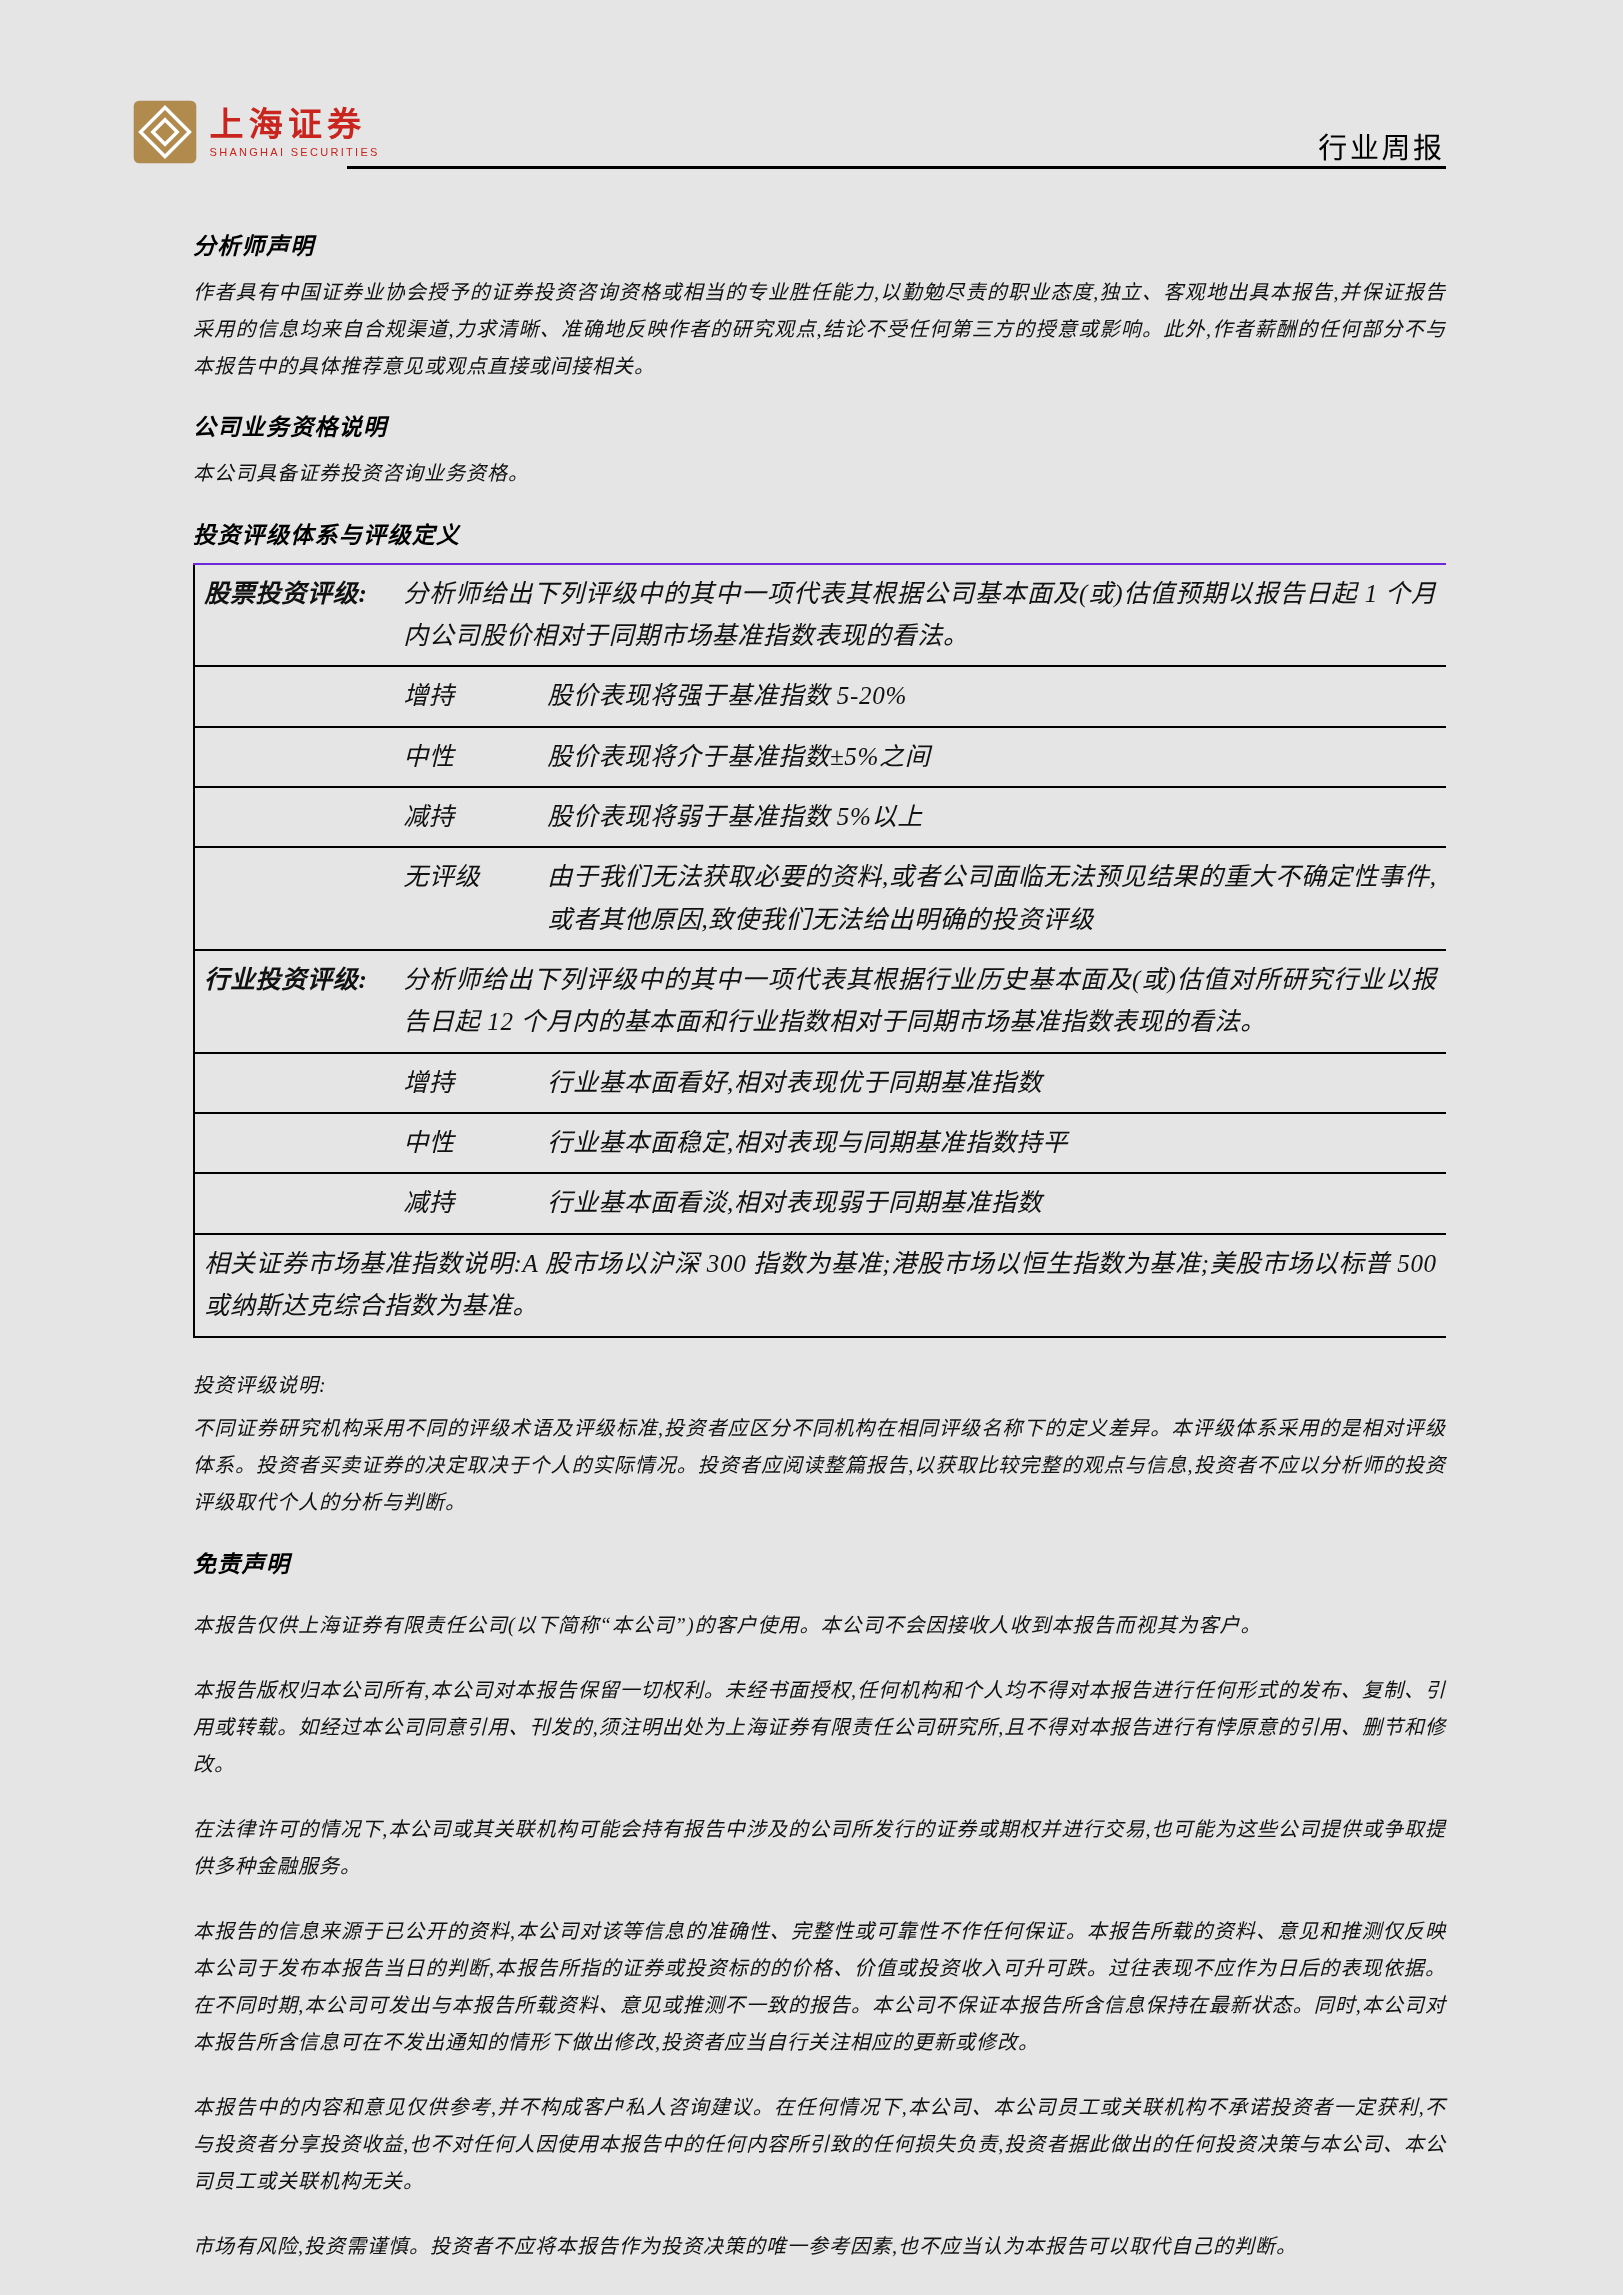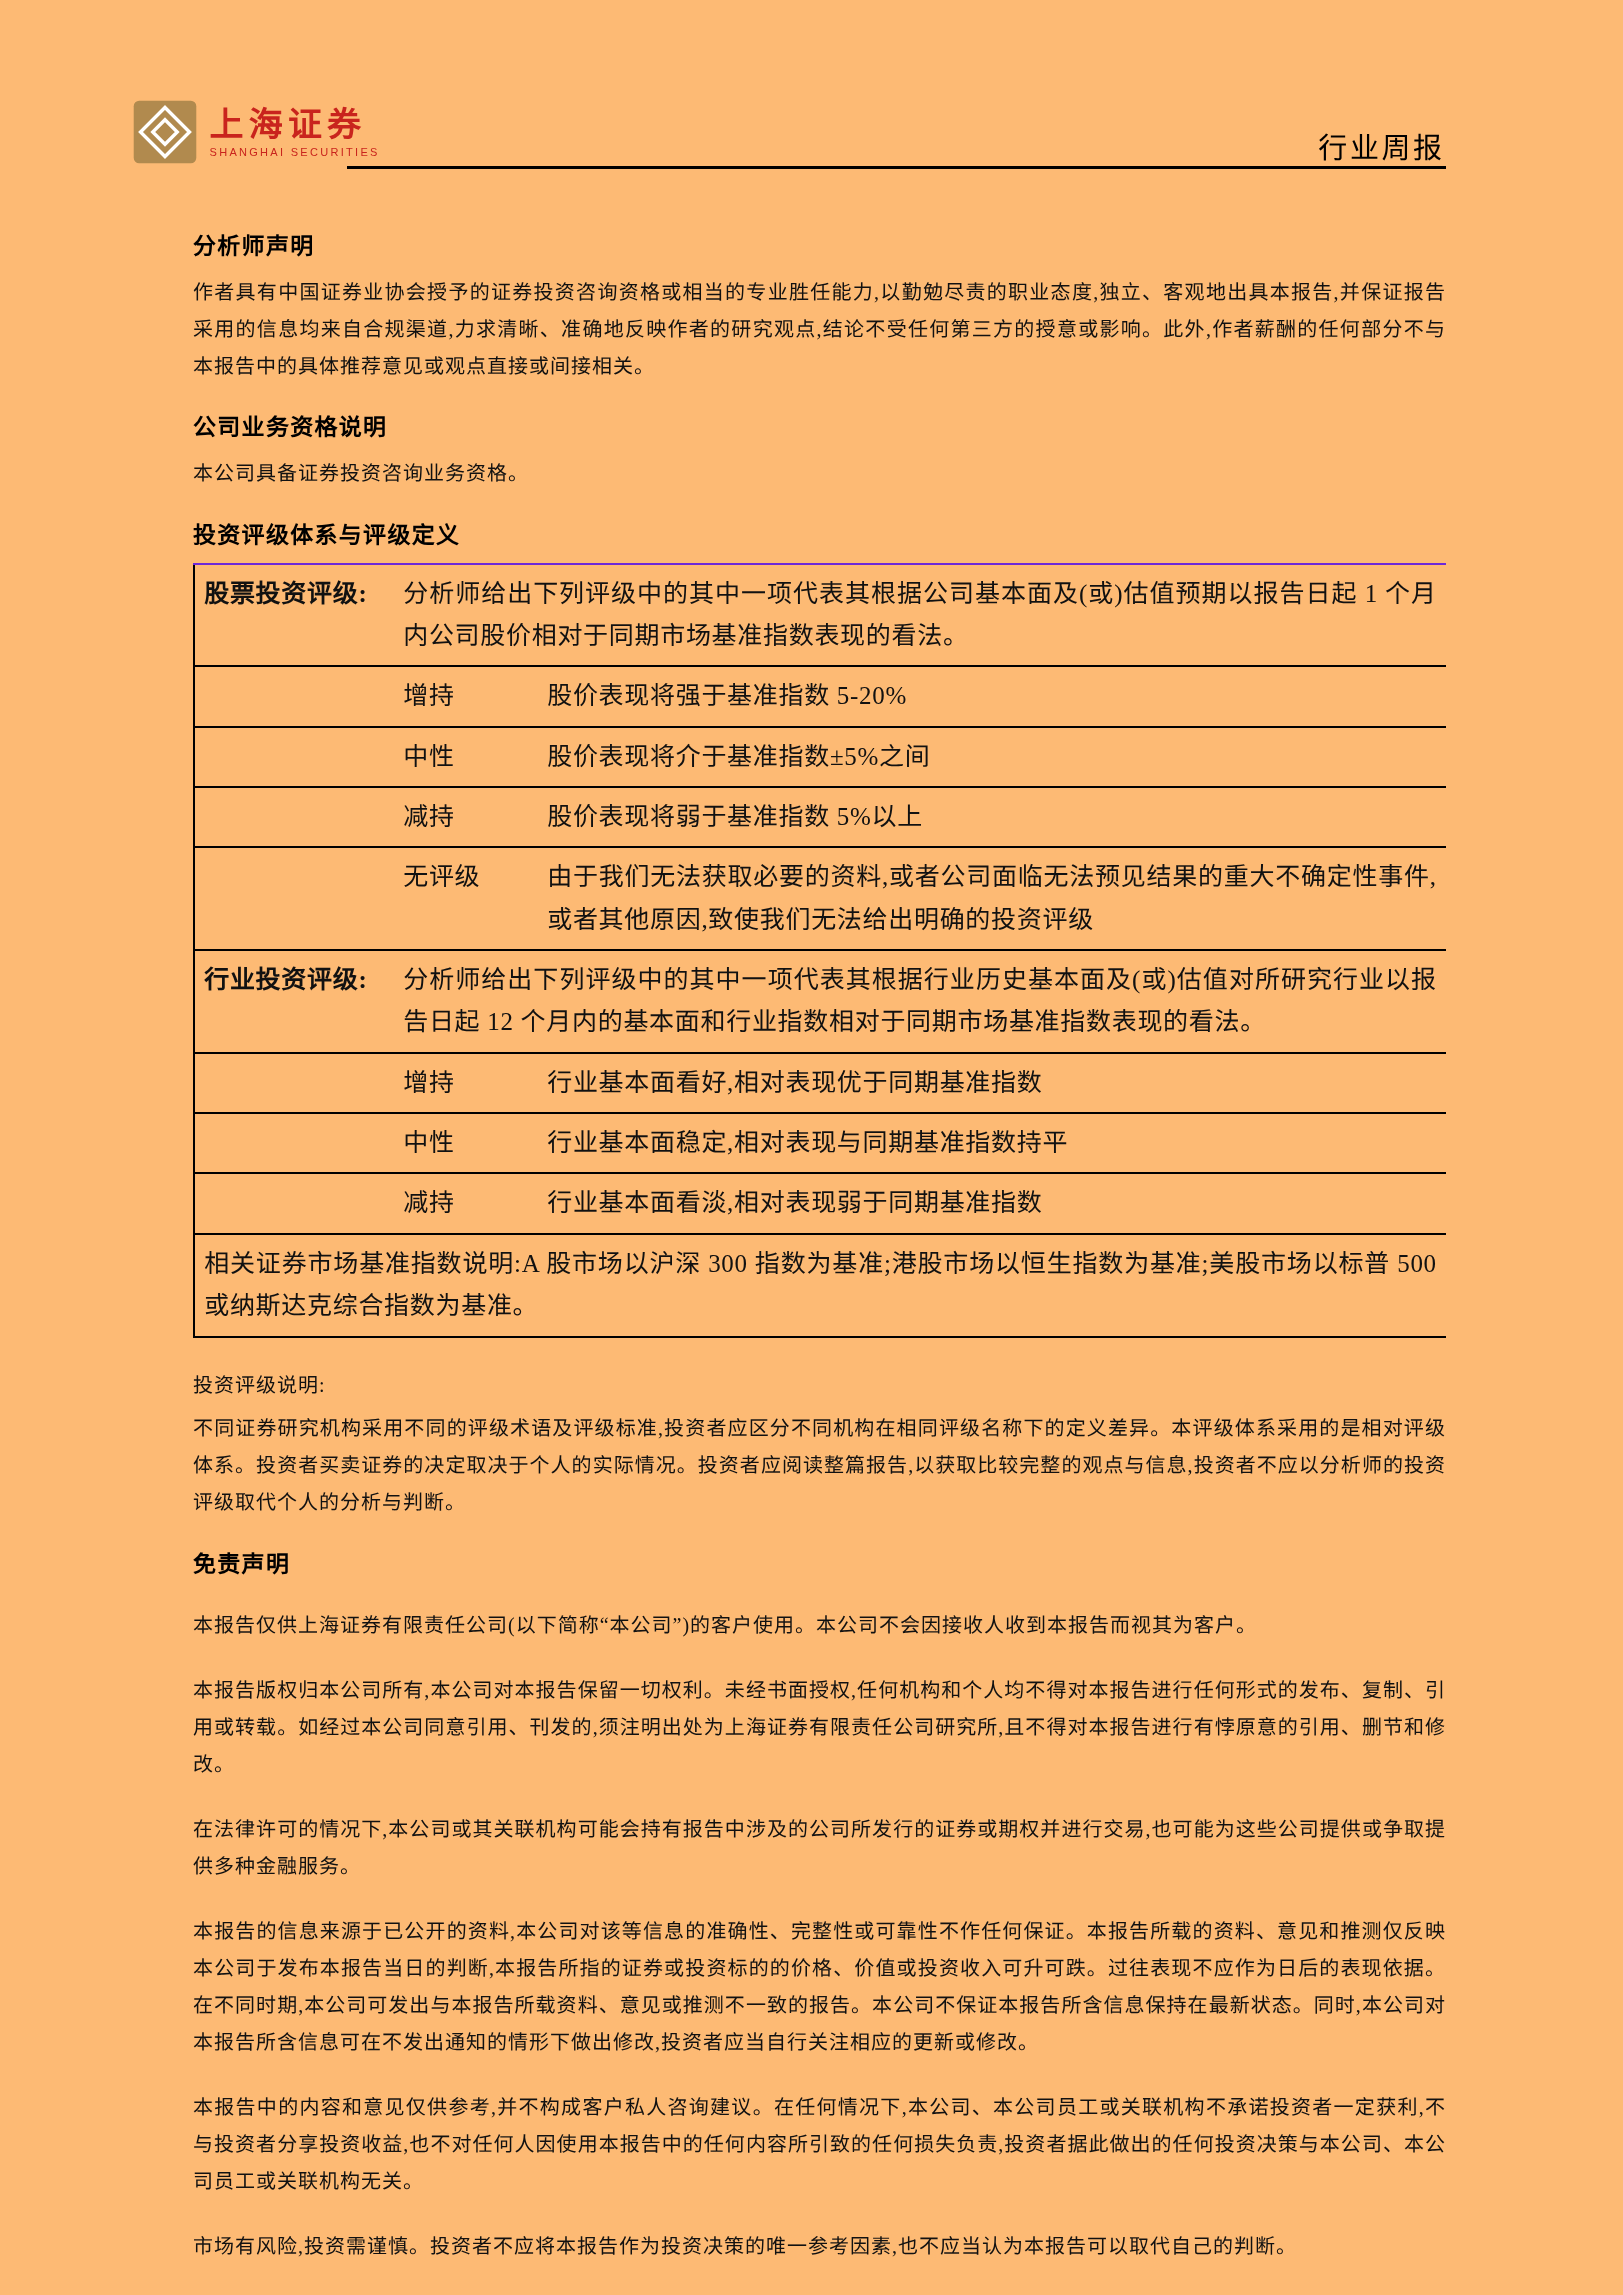--- a/index.html
+++ b/index.html
@@ -6,21 +6,21 @@
   html, body { background:#ffffff; }
   body {
     width:1623px; height:2295px;
     font-family:"Liberation Serif","DejaVu Serif",serif;
     color:#111111;
     overflow:hidden;
   }
   .page {
     width:1623px; height:2295px;
     padding:98px 177px 0 131px;
-    background:#fdba74;
+    background:#e5e5e5;
     overflow:hidden;
   }
 
   
   .header { position:relative; height:105px; }
   .brand { position:absolute; left:0; top:0; display:flex; align-items:center; gap:10.5px; }
   .brand svg { display:block; }
   .brand-cn {
     font-family:"Liberation Serif","DejaVu Serif",serif;
     font-weight:bold; font-size:34px; letter-spacing:5.2px;
@@ -35,21 +35,21 @@
     position:absolute; left:216px; right:0; top:68px;
     height:3.3px; background:#000;
   }
   .report-type {
     position:absolute; right:1.3px; top:26px;
     font-family:"Liberation Sans","DejaVu Sans",sans-serif;
     font-weight:normal; font-size:29px; letter-spacing:2.6px; color:#000;
   }
 
   
-  .content { padding-left:62px; padding-top:17px; }
+  .content { padding-left:62px; padding-top:17px;font-style:italic; }
 
   .sec-title {
     font-family:"Liberation Sans","DejaVu Sans",sans-serif;
     font-weight:bold; font-size:23px; letter-spacing:1.3px;
     color:#000; margin:23.6px 0 13px 0;
   }
   .sec-title.first { margin-top:6.5px; }
 
   .para {
     font-size:20px; line-height:1.85; letter-spacing:1px;

